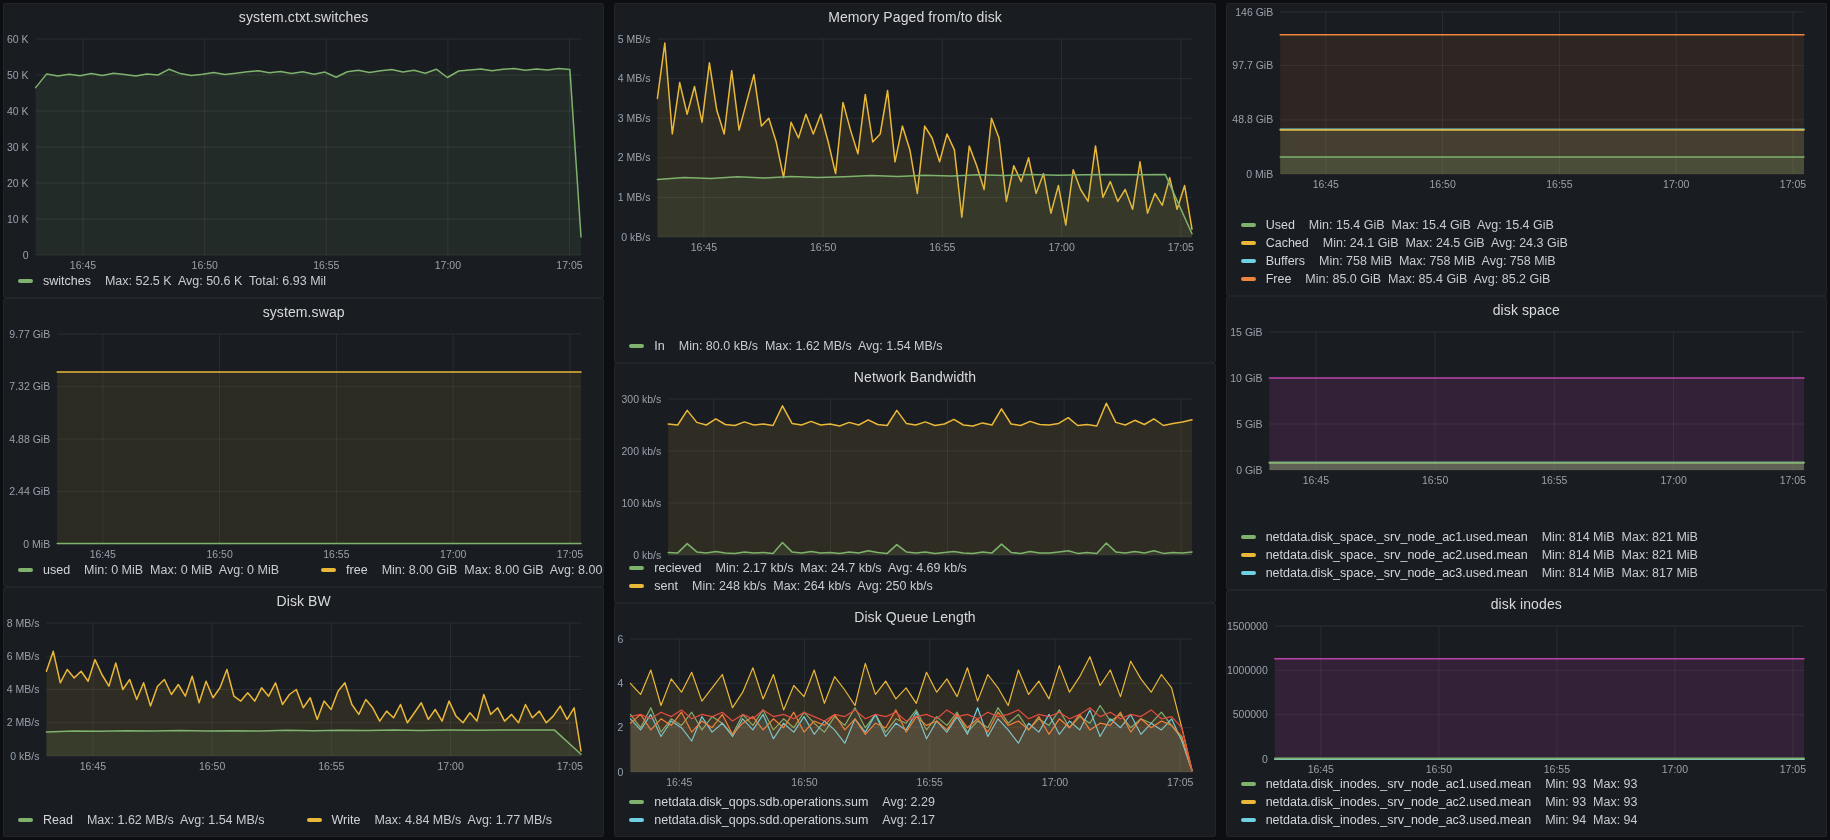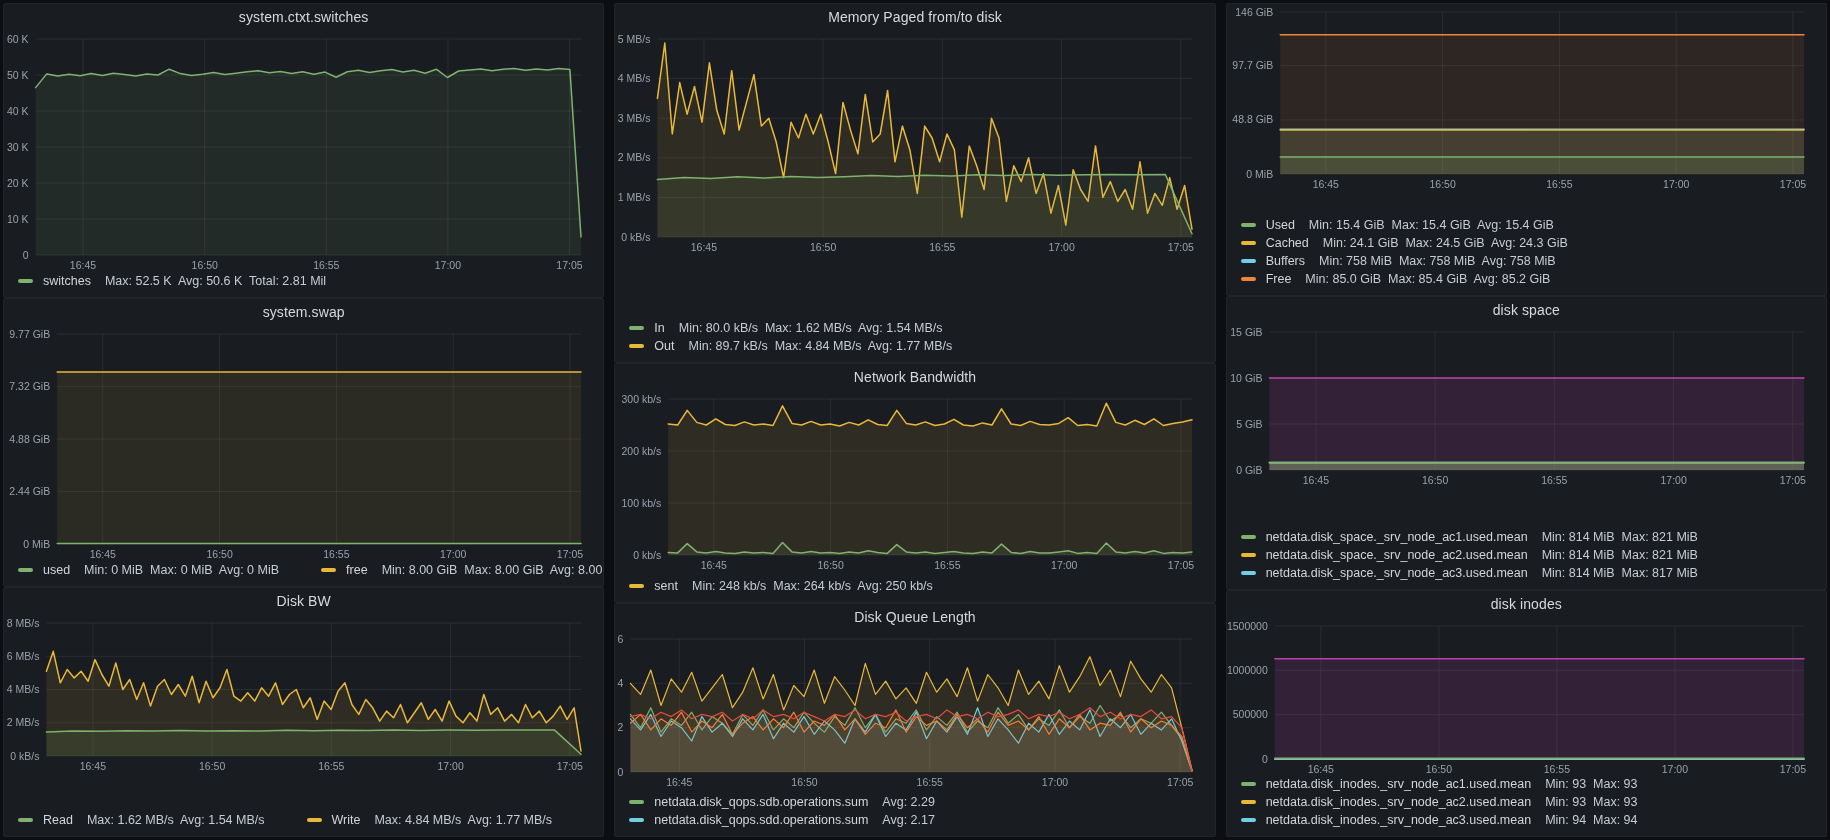--- a/index.html
+++ b/index.html
@@ -54,21 +54,21 @@
               <text x="565.5" y="238.0" text-anchor="middle">17:05</text>
             </g>
             <path d="M31.6,56.6L42.7,42.9L53.9,45.1L65.0,43.3L76.1,44.7L87.3,42.6L98.4,44.4L109.5,42.2L120.6,43.6L131.8,45.1L142.9,42.9L154.0,44.0L165.2,38.2L176.3,42.6L187.4,44.4L198.6,43.3L209.7,41.5L220.8,43.6L232.0,42.2L243.1,40.8L254.2,39.7L265.3,41.8L276.5,40.4L287.6,42.6L298.7,40.8L309.9,43.3L321.0,41.1L332.1,46.2L343.3,40.8L354.4,39.3L365.5,41.5L376.6,39.7L387.8,38.6L398.9,41.1L410.0,39.3L421.2,42.2L432.3,38.2L443.4,46.5L454.6,40.0L465.7,39.0L476.8,37.9L488.0,39.7L499.1,38.2L510.2,37.5L521.3,39.3L532.5,37.9L543.6,39.0L554.7,37.5L565.9,38.6L577.0,206.0L577.0,224.0L31.6,224.0Z" fill="rgba(126,178,109,0.10)" stroke="none"></path>
             <path d="M31.6,56.6L42.7,42.9L53.9,45.1L65.0,43.3L76.1,44.7L87.3,42.6L98.4,44.4L109.5,42.2L120.6,43.6L131.8,45.1L142.9,42.9L154.0,44.0L165.2,38.2L176.3,42.6L187.4,44.4L198.6,43.3L209.7,41.5L220.8,43.6L232.0,42.2L243.1,40.8L254.2,39.7L265.3,41.8L276.5,40.4L287.6,42.6L298.7,40.8L309.9,43.3L321.0,41.1L332.1,46.2L343.3,40.8L354.4,39.3L365.5,41.5L376.6,39.7L387.8,38.6L398.9,41.1L410.0,39.3L421.2,42.2L432.3,38.2L443.4,46.5L454.6,40.0L465.7,39.0L476.8,37.9L488.0,39.7L499.1,38.2L510.2,37.5L521.3,39.3L532.5,37.9L543.6,39.0L554.7,37.5L565.9,38.6L577.0,206.0" fill="none" stroke="#7EB26D" stroke-width="1.5" stroke-linejoin="round" stroke-linecap="round"></path>
           </svg></div>
       <div class="legend">
           <div class="legend-row">
             <span class="legend-item">
               <span class="swatch" style="background: rgb(126, 178, 109);"></span>
               <span class="legend-name">switches</span>
-              <span class="legend-stats">Max: 52.5 K  Avg: 50.6 K  Total: 2.81 Mil</span>
+              <span class="legend-stats">Max: 52.5 K  Avg: 50.6 K  Total: 6.93 Mil</span>
             </span>
           </div>
         </div>
     </section>
     <section class="panel" id="panel-3" style="height:292px">
       <header class="panel-title">system.swap</header>
       <div class="chart"><svg width="599" height="238">
             <g>
               <line x1="53.2" x2="577" y1="218.0" y2="218.0" stroke="rgba(255,255,255,0.07)" stroke-width="1"></line>
               <line x1="53.2" x2="577" y1="165.6" y2="165.6" stroke="rgba(255,255,255,0.07)" stroke-width="1"></line>
@@ -196,27 +196,20 @@
             <path d="M42.4,148.6L69.1,146.6L95.9,147.4L122.6,145.8L149.3,147.0L176.1,145.4L202.8,146.6L229.5,145.8L256.2,144.6L283.0,145.4L309.7,144.2L336.4,145.0L363.2,143.8L389.9,144.6L416.6,143.4L443.4,144.2L470.1,143.8L496.8,143.4L523.5,143.8L550.3,143.4L577.0,202.8" fill="none" stroke="#7EB26D" stroke-width="1.5" stroke-linejoin="round" stroke-linecap="round"></path>
           </svg></div>
       <div class="legend">
           <div class="legend-row">
             <span class="legend-item">
               <span class="swatch" style="background: rgb(126, 178, 109);"></span>
               <span class="legend-name">In</span>
               <span class="legend-stats">Min: 80.0 kB/s  Max: 1.62 MB/s  Avg: 1.54 MB/s</span>
             </span>
           </div>
-          <div class="legend-row">
-            <span class="legend-item">
-              <span class="swatch" style="background: rgb(234, 184, 57);"></span>
-              <span class="legend-name">Out</span>
-              <span class="legend-stats">Min: 89.7 kB/s  Max: 4.84 MB/s  Avg: 1.77 MB/s</span>
-            </span>
-          </div>
         </div>
     </section>
     <section class="panel" id="panel-4" style="height:256px">
       <header class="panel-title">Network Bandwidth</header>
       <div class="chart"><svg width="599" height="184">
             <g>
               <line x1="53.2" x2="577" y1="164.0" y2="164.0" stroke="rgba(255,255,255,0.07)" stroke-width="1"></line>
               <line x1="53.2" x2="577" y1="112.0" y2="112.0" stroke="rgba(255,255,255,0.07)" stroke-width="1"></line>
               <line x1="53.2" x2="577" y1="60.0" y2="60.0" stroke="rgba(255,255,255,0.07)" stroke-width="1"></line>
               <line x1="53.2" x2="577" y1="8.0" y2="8.0" stroke="rgba(255,255,255,0.07)" stroke-width="1"></line>
@@ -236,20 +229,27 @@
               <text x="332.4" y="178.0" text-anchor="middle">16:55</text>
               <text x="449.2" y="178.0" text-anchor="middle">17:00</text>
               <text x="566.0" y="178.0" text-anchor="middle">17:05</text>
             </g>
             <path d="M53.2,33.0L62.7,34.0L72.2,19.4L81.8,31.4L91.3,34.0L100.8,27.8L110.3,33.5L119.9,34.5L129.4,30.9L138.9,34.0L148.4,33.0L158.0,34.5L167.5,14.8L177.0,32.4L186.5,34.0L196.1,30.4L205.6,34.0L215.1,33.0L224.6,35.0L234.1,31.4L243.7,34.0L253.2,28.8L262.7,33.5L272.2,34.5L281.8,19.4L291.3,32.4L300.8,34.0L310.3,30.9L319.9,34.5L329.4,33.0L338.9,28.3L348.4,34.0L358.0,35.0L367.5,31.9L377.0,34.0L386.5,17.9L396.1,33.0L405.6,34.5L415.1,30.4L424.6,33.5L434.1,34.0L443.7,32.4L453.2,26.7L462.7,34.5L472.2,33.5L481.8,35.0L491.3,12.2L500.8,31.4L510.3,34.0L519.9,29.3L529.4,33.5L538.9,27.8L548.4,34.5L558.0,32.4L567.5,30.9L577.0,28.8L577.0,164.0L53.2,164.0Z" fill="rgba(234,184,57,0.10)" stroke="none"></path>
             <path d="M53.2,33.0L62.7,34.0L72.2,19.4L81.8,31.4L91.3,34.0L100.8,27.8L110.3,33.5L119.9,34.5L129.4,30.9L138.9,34.0L148.4,33.0L158.0,34.5L167.5,14.8L177.0,32.4L186.5,34.0L196.1,30.4L205.6,34.0L215.1,33.0L224.6,35.0L234.1,31.4L243.7,34.0L253.2,28.8L262.7,33.5L272.2,34.5L281.8,19.4L291.3,32.4L300.8,34.0L310.3,30.9L319.9,34.5L329.4,33.0L338.9,28.3L348.4,34.0L358.0,35.0L367.5,31.9L377.0,34.0L386.5,17.9L396.1,33.0L405.6,34.5L415.1,30.4L424.6,33.5L434.1,34.0L443.7,32.4L453.2,26.7L462.7,34.5L472.2,33.5L481.8,35.0L491.3,12.2L500.8,31.4L510.3,34.0L519.9,29.3L529.4,33.5L538.9,27.8L548.4,34.5L558.0,32.4L567.5,30.9L577.0,28.8" fill="none" stroke="#EAB839" stroke-width="1.5" stroke-linejoin="round" stroke-linecap="round"></path>
             <path d="M53.2,161.4L62.7,161.9L72.2,152.6L81.8,160.9L91.3,161.9L100.8,160.4L110.3,161.9L119.9,162.4L129.4,160.9L138.9,161.9L148.4,161.4L158.0,162.4L167.5,151.5L177.0,160.9L186.5,161.9L196.1,160.4L205.6,161.9L215.1,161.4L224.6,162.4L234.1,160.9L243.7,161.9L253.2,159.8L262.7,161.4L272.2,162.4L281.8,153.6L291.3,160.9L300.8,161.9L310.3,160.9L319.9,162.4L329.4,161.4L338.9,160.4L348.4,161.9L358.0,162.4L367.5,160.9L377.0,161.9L386.5,153.1L396.1,161.4L405.6,162.4L415.1,160.4L424.6,161.9L434.1,161.9L443.7,160.9L453.2,159.8L462.7,162.4L472.2,161.4L481.8,162.4L491.3,152.0L500.8,160.9L510.3,161.9L519.9,160.4L529.4,161.9L538.9,159.8L548.4,162.4L558.0,161.4L567.5,161.9L577.0,160.9L577.0,164.0L53.2,164.0Z" fill="rgba(126,178,109,0.10)" stroke="none"></path>
             <path d="M53.2,161.4L62.7,161.9L72.2,152.6L81.8,160.9L91.3,161.9L100.8,160.4L110.3,161.9L119.9,162.4L129.4,160.9L138.9,161.9L148.4,161.4L158.0,162.4L167.5,151.5L177.0,160.9L186.5,161.9L196.1,160.4L205.6,161.9L215.1,161.4L224.6,162.4L234.1,160.9L243.7,161.9L253.2,159.8L262.7,161.4L272.2,162.4L281.8,153.6L291.3,160.9L300.8,161.9L310.3,160.9L319.9,162.4L329.4,161.4L338.9,160.4L348.4,161.9L358.0,162.4L367.5,160.9L377.0,161.9L386.5,153.1L396.1,161.4L405.6,162.4L415.1,160.4L424.6,161.9L434.1,161.9L443.7,160.9L453.2,159.8L462.7,162.4L472.2,161.4L481.8,162.4L491.3,152.0L500.8,160.9L510.3,161.9L519.9,160.4L529.4,161.9L538.9,159.8L548.4,162.4L558.0,161.4L567.5,161.9L577.0,160.9" fill="none" stroke="#7EB26D" stroke-width="1.5" stroke-linejoin="round" stroke-linecap="round"></path>
           </svg></div>
       <div class="legend">
+          <div class="legend-row">
+            <span class="legend-item">
+              <span class="swatch" style="background: rgb(126, 178, 109);"></span>
+              <span class="legend-name">recieved</span>
+              <span class="legend-stats">Min: 2.17 kb/s  Max: 24.7 kb/s  Avg: 4.69 kb/s</span>
+            </span>
+          </div>
           <div class="legend-row">
             <span class="legend-item">
               <span class="swatch" style="background: rgb(234, 184, 57);"></span>
               <span class="legend-name">sent</span>
               <span class="legend-stats">Min: 248 kb/s  Max: 264 kb/s  Avg: 250 kb/s</span>
             </span>
           </div>
         </div>
     </section>
     <section class="panel" id="panel-7" style="height:251px">

